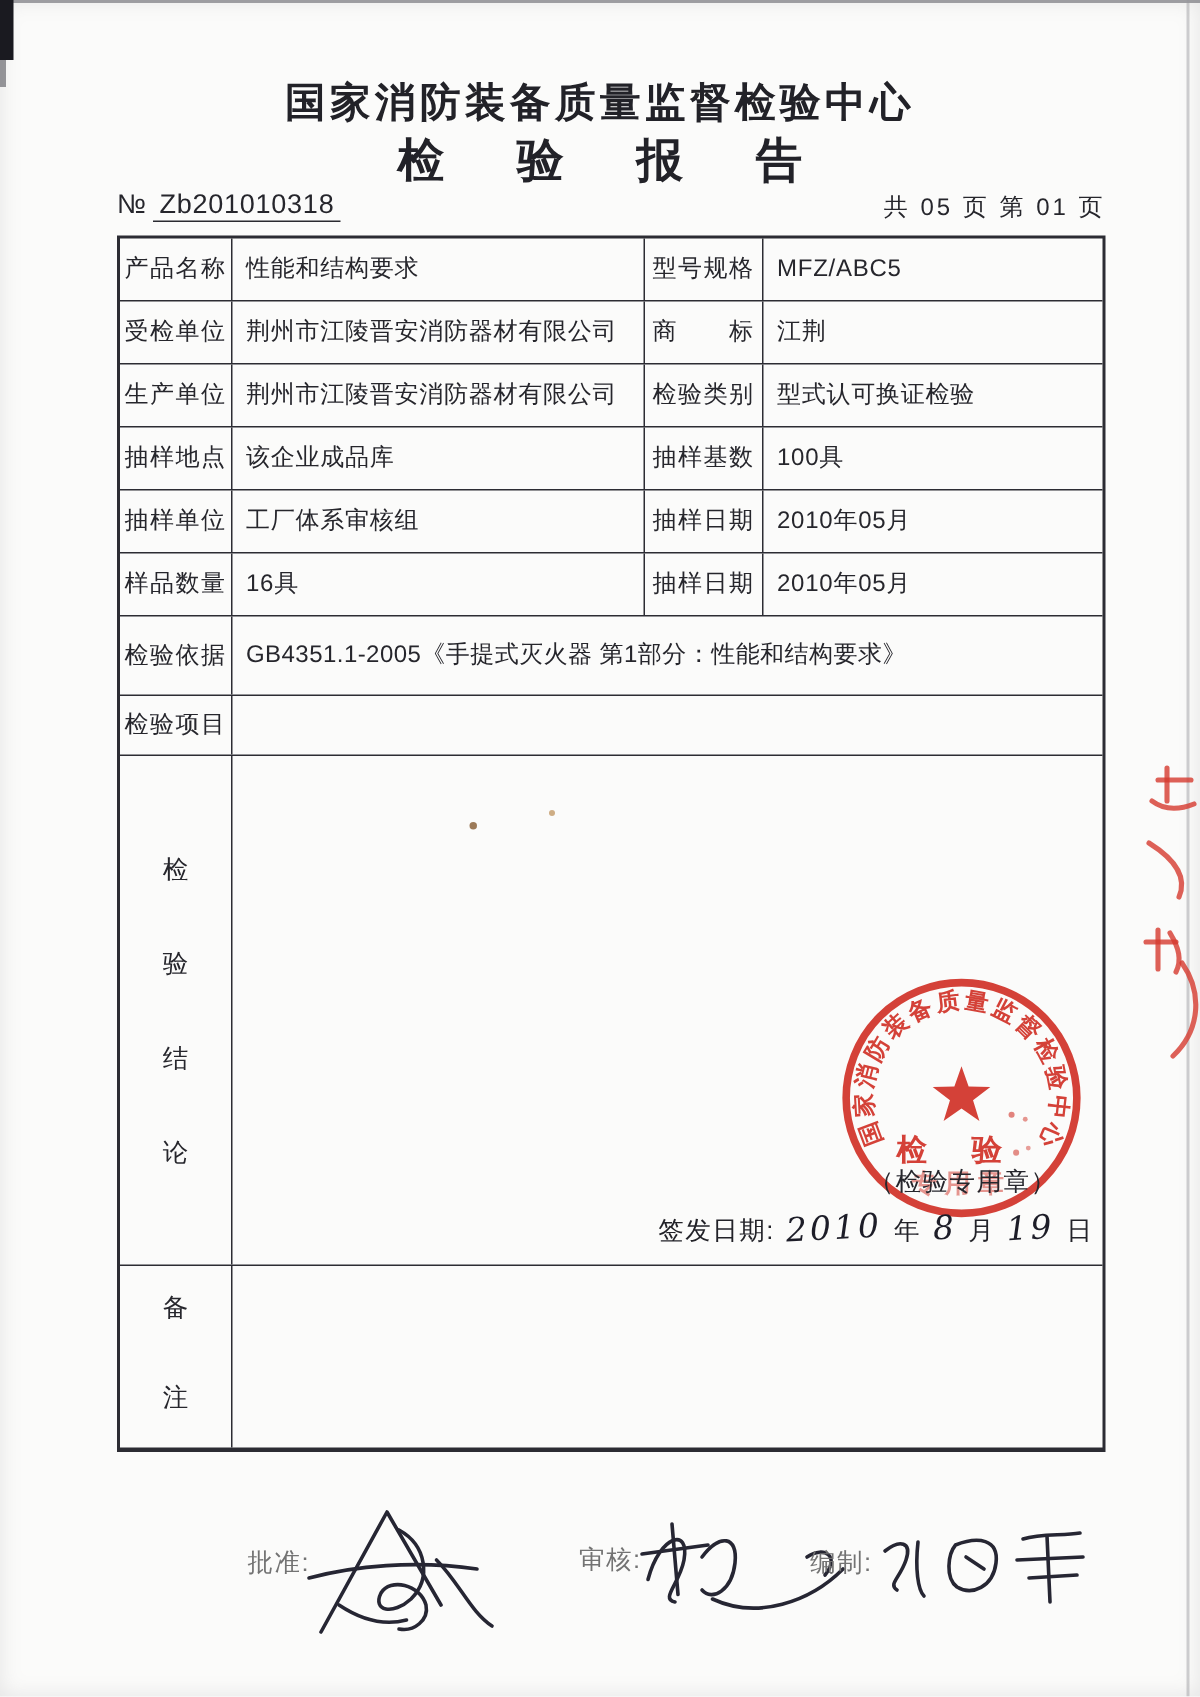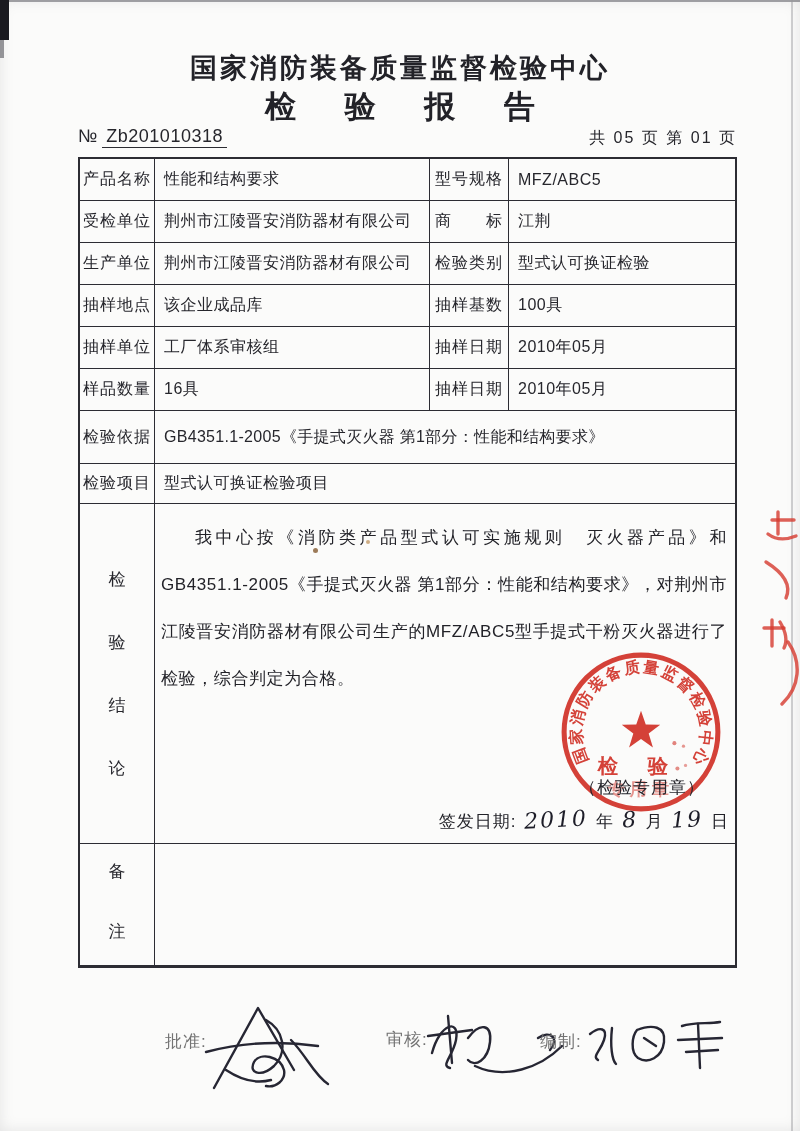--- a/index.html
+++ b/index.html
@@ -133,32 +133,30 @@
 
     <div class="t-row2 h-basis">
       <div class="cell lab">检验依据</div>
       <div class="basis-val">
         <span>GB4351.1-2005《手提式灭火器 第1部分：性能和结构要求》</span>
       </div>
     </div>
 
     <div class="t-row2 h-items">
       <div class="cell lab">检验项目</div>
-      <div class="cell val lastcol">型式认可换证检验项目</div>
     </div>
 
     <div class="t-row2 h-concl">
       <div class="vlabel concl">
         <span>检</span>
         <span>验</span>
         <span>结</span>
         <span>论</span>
       </div>
       <div class="concl-cell">
-        <div class="concl-para">我中心按《消防类产品型式认可实施规则　灭火器产品》和GB4351.1-2005《手提式灭火器 第1部分：性能和结构要求》，对荆州市江陵晋安消防器材有限公司生产的MFZ/ABC5型手提式干粉灭火器进行了检验，综合判定为合格。</div>
 
         <svg class="stamp" viewBox="0 0 170 170">
           <circle cx="85" cy="85" r="76" fill="none" stroke="#d6382e" stroke-width="5"></circle>
           <path id="ringPath" d="M 33.9 114.5 A 59 59 0 1 1 136.1 114.5" fill="none" stroke="none"></path>
           <text fill="#d6382e" font-size="15.5" letter-spacing="2.2" font-weight="bold">
             <textPath href="#ringPath" startOffset="1">国家消防装备质量监督检验中心</textPath>
           </text>
           <polygon points="85,64 89.7,77.5 104,77.8 92.6,86.5 96.8,100.2 85,92 73.2,100.2 77.4,86.5 66,77.8 80.3,77.5" fill="#d6382e"></polygon>
           <circle cx="118" cy="96" r="2" fill="#d6382e" opacity=".65"></circle>
           <circle cx="127" cy="99" r="1.6" fill="#d6382e" opacity=".55"></circle>

